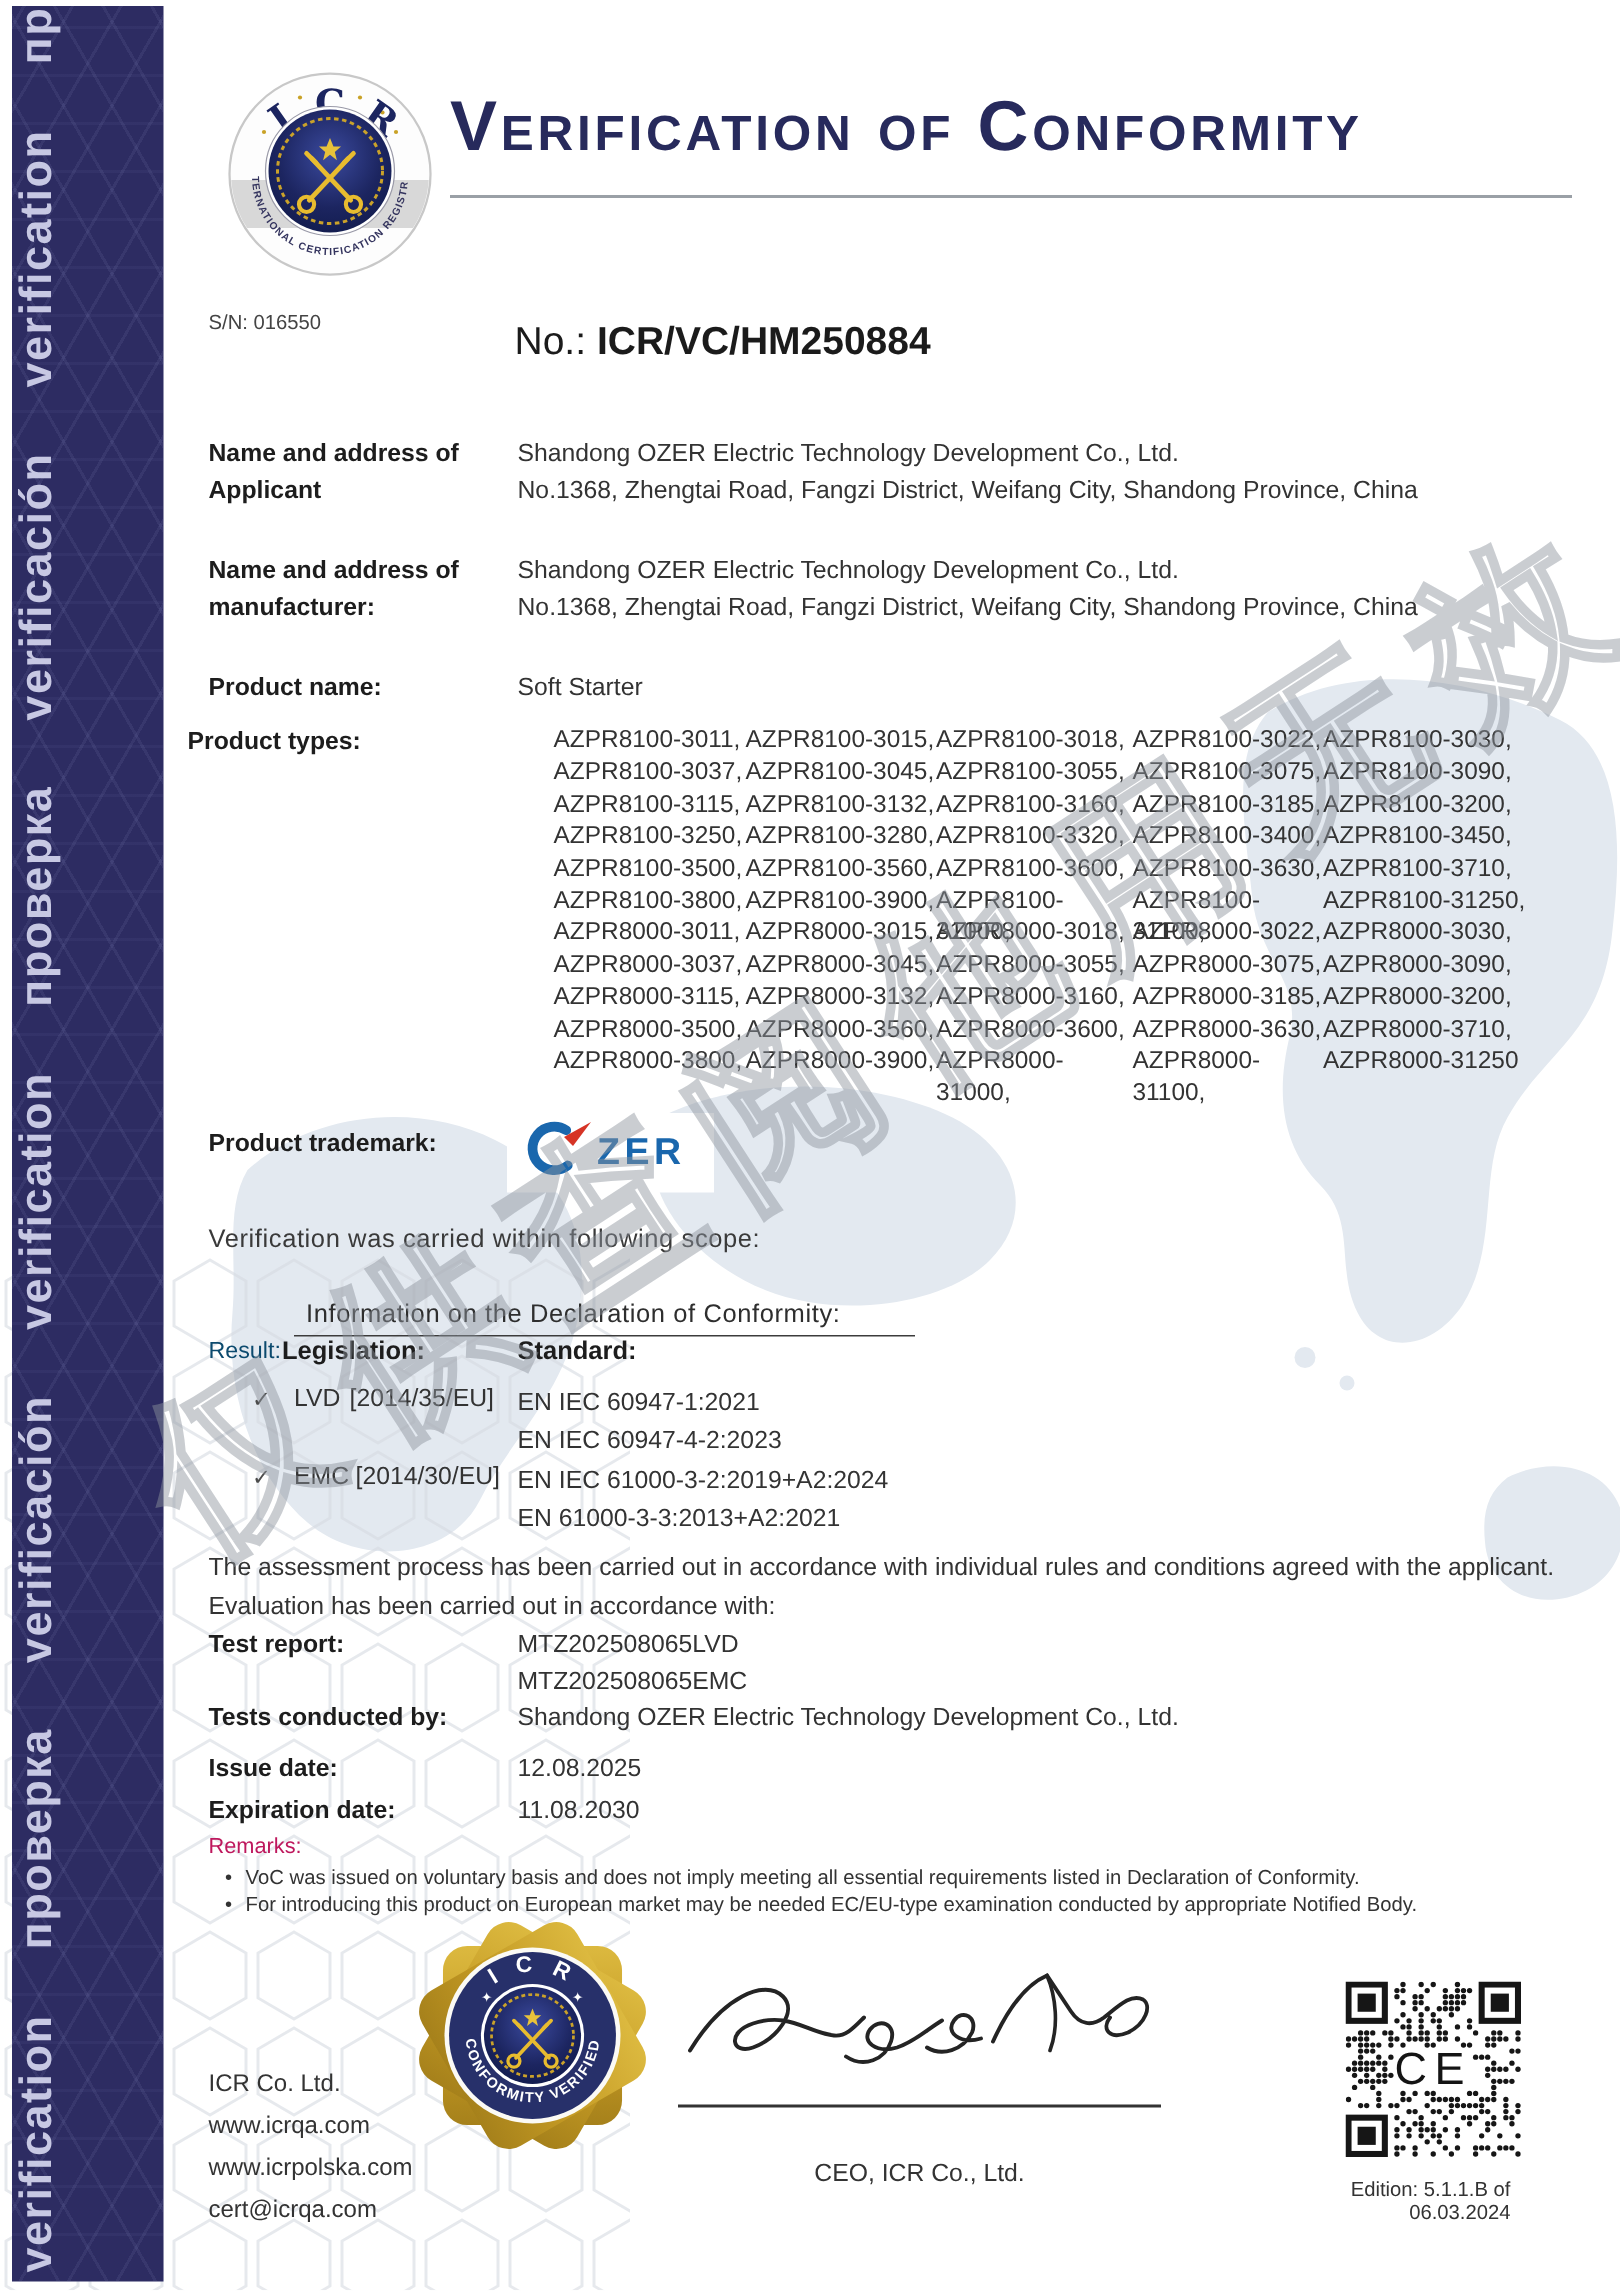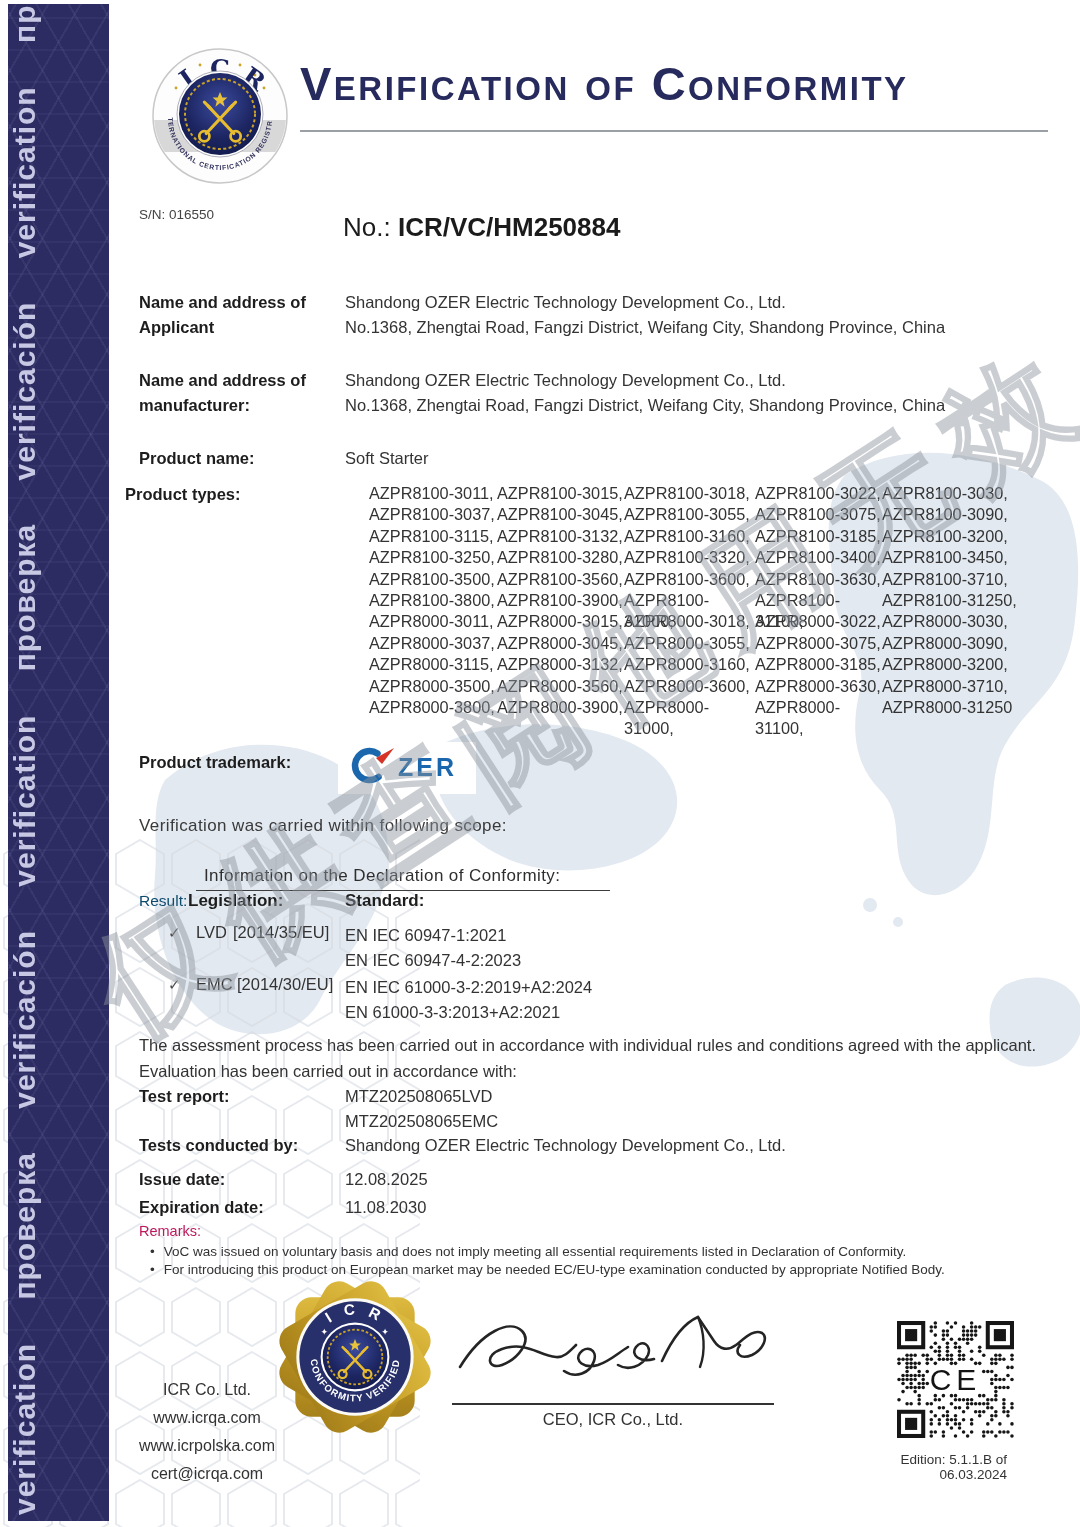--- a/index.html
+++ b/index.html
@@ -36,21 +36,21 @@
   .dochead{font-size:17px;color:#2e2e2e;letter-spacing:.4px;border-bottom:1.8px solid #3c3c3c;padding:0 6px 4px 8px;}
   .thead{font-weight:bold;font-size:17px;color:#1d1d1d;}
   .check{font-size:15px;color:#4c4c4c;}
   .leg{font-size:16.5px;color:#333;}
   .std{font-size:16.5px;line-height:24.5px;color:#333;}
   
   .rem-label{font-weight:normal;font-size:14.5px;color:#be185d;}
   .bullet{font-size:13.5px;color:#333;line-height:17.5px;}
   .bullet::before{content:"•";margin-right:9px;margin-left:2px;}
   
-  .foot-lines{font-size:16px;line-height:28px;color:#333;text-align:center;}
+  .foot-lines{font-size:16px;line-height:28px;color:#333;}
   .sigline{background:#333;height:2px;}
   .ceo{font-size:16.5px;color:#333;text-align:center;}
   .edition{font-size:13.5px;color:#333;text-align:right;}
   
   .cjk-watermark{position:absolute;left:65px;top:935px;transform:rotate(-33deg);transform-origin:0 0;
      font-size:122px;letter-spacing:22px;white-space:nowrap;color:transparent;
      -webkit-text-stroke:2.5px rgba(142,148,157,.75);opacity:.62;z-index:6;pointer-events:none;
      font-weight:bold;}
   .mapbg{position:absolute;left:0;top:0;z-index:0;}
   .hexbg{position:absolute;left:0;top:838px;z-index:0;opacity:.6;}
@@ -344,21 +344,21 @@
     </div>
 
     <svg class="abs" style="left:452px;top:1305px" width="325" height="96" viewBox="0 0 325 96">
       <path d="M8,62 C30,26 58,14 70,26 C80,36 66,54 50,60 C36,65 32,50 50,44 C74,36 86,50 104,52 C112,53 118,46 124,40
                M112,66 C124,74 138,68 142,56 C146,44 134,40 128,48 C122,56 132,64 146,60 C158,56 166,48 176,42
                M166,60 C176,66 190,62 196,50 C200,40 190,34 184,42 C178,50 188,58 202,54
                M210,56 C220,34 232,18 246,12 L262,36 C268,45 276,46 284,40 C294,32 302,24 310,28 C316,32 312,44 300,50 C288,55 282,48 288,40" fill="none" stroke="#242424" stroke-width="2.6" stroke-linecap="round"></path>
       <path d="M246,12 C252,26 254,46 248,62" fill="none" stroke="#242424" stroke-width="2.4" stroke-linecap="round"></path>
     </svg>
     <div class="abs sigline" style="left:452px;top:1403px;width:322px"></div>
-    <div class="abs ceo" style="left:452px;top:1410px;width:322px">CEO, ICR Co., Ltd.</div>
+    <div class="abs ceo" style="left:452px;top:1440px;width:322px">CEO, ICR Co., Ltd.</div>
 
     <svg class="abs" style="left:897px;top:1321px" width="117" height="117" viewBox="0 0 29 29" id="qr-svg">
         <circle cx="9.5" cy="0.5" r="0.44" fill="#161616"></circle>
         <circle cx="12.5" cy="0.5" r="0.44" fill="#161616"></circle>
         <circle cx="14.5" cy="0.5" r="0.44" fill="#161616"></circle>
         <circle cx="18.5" cy="0.5" r="0.44" fill="#161616"></circle>
         <circle cx="8.5" cy="1.5" r="0.44" fill="#161616"></circle>
         <circle cx="9.5" cy="1.5" r="0.44" fill="#161616"></circle>
         <circle cx="13.5" cy="1.5" r="0.44" fill="#161616"></circle>
         <circle cx="16.5" cy="1.5" r="0.44" fill="#161616"></circle>

